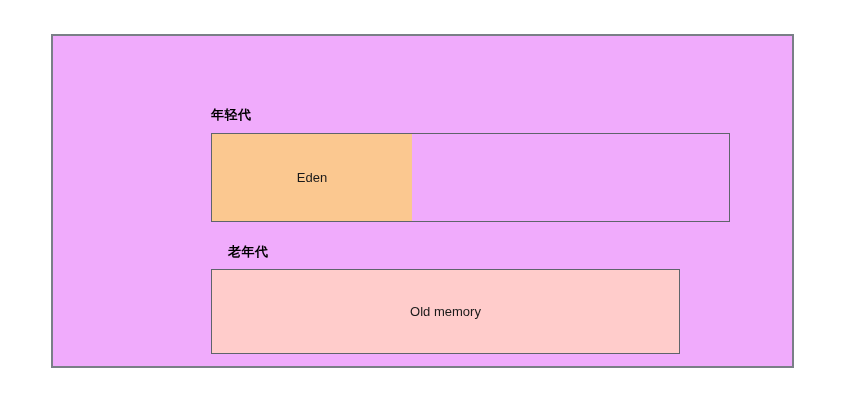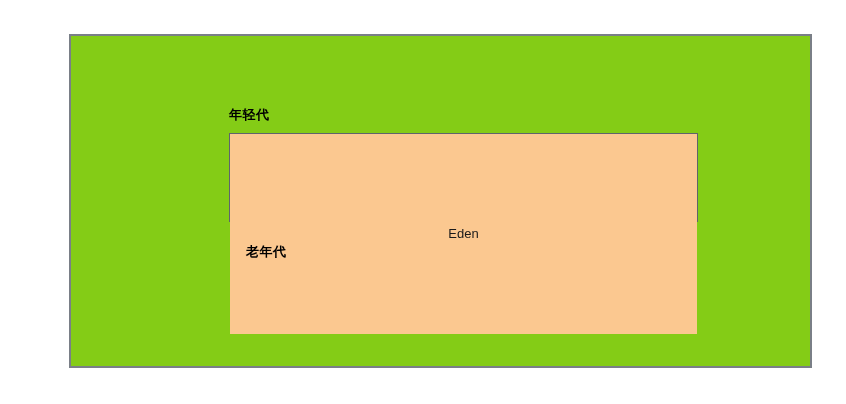--- a/index.html
+++ b/index.html
@@ -20,49 +20,47 @@
     height: 404px;
   }
 
   
   #heap-container {
     position: absolute;
     left: 51px;
     top: 34px;
     width: 743px;
     height: 334px;
-    background: #84cc16;
+    background: #f0abfc;
     border: 2px solid #7a7f87;
     box-sizing: border-box;
-    margin-left: 18px;
   }
 
   
   .section-label {
     position: absolute;
     font-size: 13px;
     font-weight: bold;
     color: #000000;
     letter-spacing: 0.5px;
     white-space: nowrap;
   }
   #young-gen-label { left: 158px; top: 70px; }
   #old-gen-label   { left: 175px; top: 207px; }
 
   
   #young-gen-row {
     position: absolute;
     left: 158px;
     top: 97px;
-    width: 469px;
+    width: 519px;
     height: 89px;
     display: flex;
     box-sizing: border-box;
     border: 1.5px solid #5f646b;
-    flex-direction: column;
   }
   #young-gen-row .region {
     display: flex;
     flex-direction: column;
     align-items: center;
     justify-content: center;
     box-sizing: border-box;
     font-size: 13px;
     color: #1a1a1a;
     line-height: 1.35;
@@ -116,15 +114,18 @@
       <div class="region" id="region-eden">
         <span class="region-line">Eden</span>
       </div>
 
 
 
     </div>
 
     <div class="section-label" id="old-gen-label">老年代</div>
 
+    <div id="old-gen-box">
+      <span class="region-line">Old memory</span>
+    </div>
 
   </div>
 </div>
 
 </body></html>

